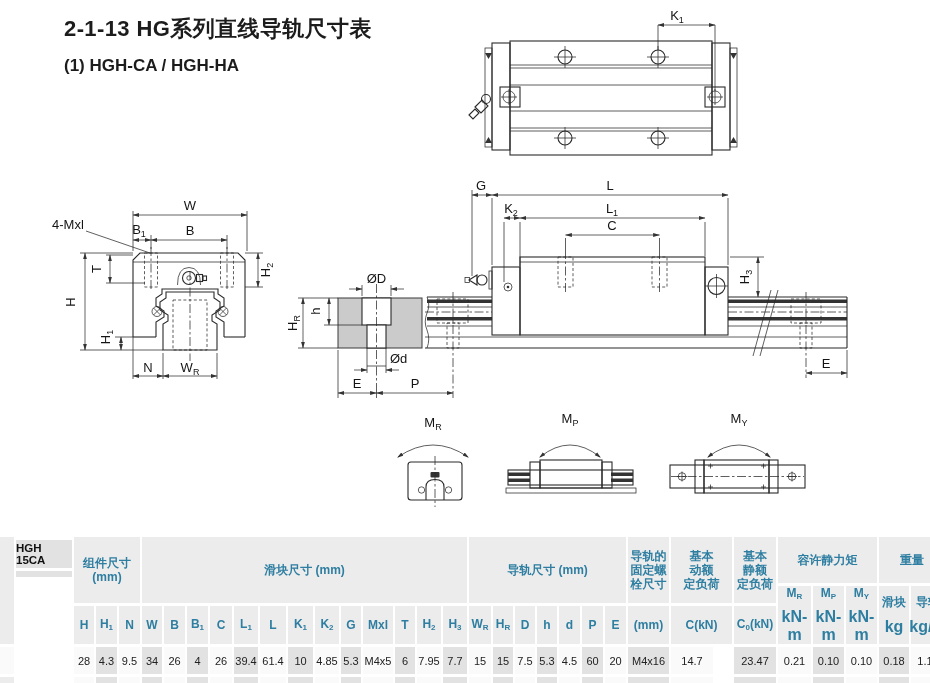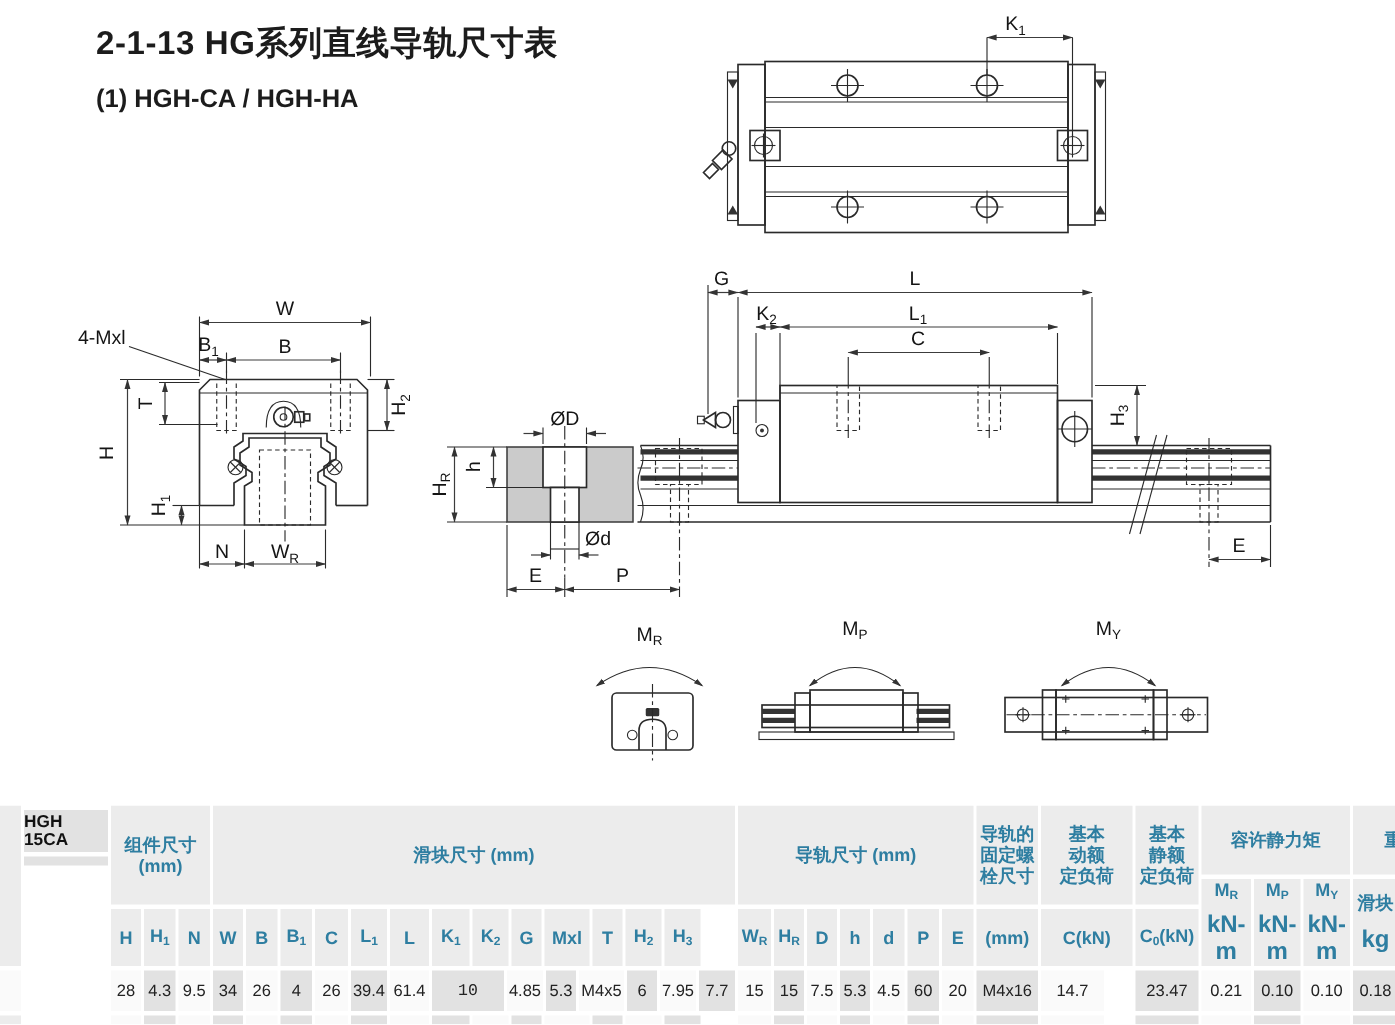--- a/index.html
+++ b/index.html
@@ -435,21 +435,21 @@
           <div><span>H</span><span class="subsc">3</span></div>
         </div>
       </div>
       <div class="datarow">
         <div class="datacell even" style="width: 20px;">34</div>
         <div class="datacell odd" style="width: 21px;">26</div>
         <div class="datacell even" style="width: 21px;">4</div>
         <div class="datacell odd" style="width: 22px;">26</div>
         <div class="datacell even" style="width: 24px;">39.4</div>
         <div class="datacell odd" style="width: 26px;">61.4</div>
-        <div class="datacell even" style="width: 48px; font-family: Liberation Mono, monospace;">10</div>
+        <div class="datacell even" style="width: 25px;">10</div>
         <div class="datacell odd" style="width: 24px;">4.85</div>
         <div class="datacell even" style="width: 20px;">5.3</div>
         <div class="datacell odd" style="width: 30px;">M4x5</div>
         <div class="datacell even" style="width: 20px;">6</div>
         <div class="datacell odd" style="width: 24px;">7.95</div>
         <div class="datacell even" style="width: 24px;">7.7</div>
       </div>
       <div class="sliverrow">
         <div class="even" style="width: 20px;"></div>
         <div class="odd" style="width: 21px;"></div>

